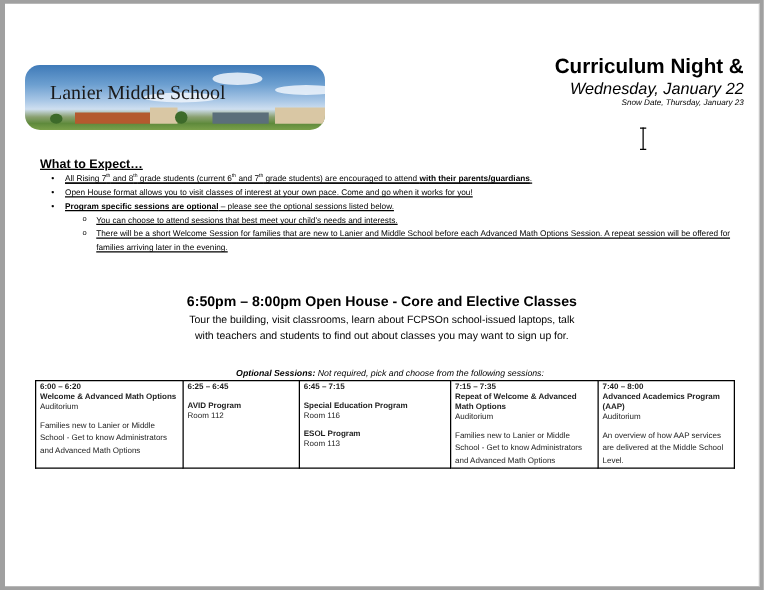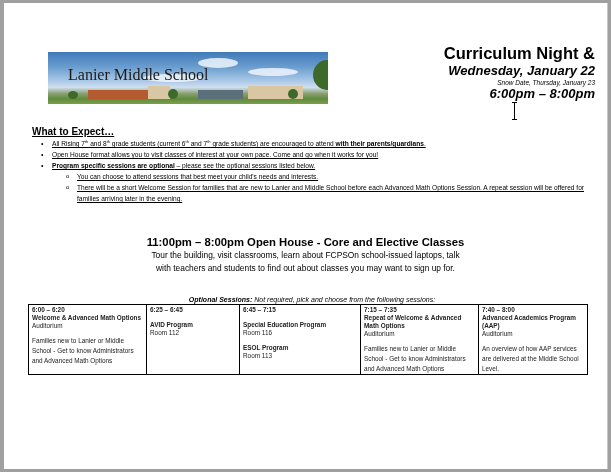--- a/index.html
+++ b/index.html
@@ -9,37 +9,38 @@
     font-family: "Liberation Sans", sans-serif;
     color: #000;
     position: relative;
   }
   .page {
     position: absolute; left: 4px; top: 3px; width: 603px; height: 466px;
     background: #ffffff;
     border-right: 1px solid #c8c8c8;
   }
   .banner {
-    position: absolute; left: 44px; top: 49px; width: 280px; height: 52px;
+    position: absolute; left: 16px; top: 49px; width: 240px; height: 52px;
     background: linear-gradient(180deg, #3f7ab8 0%, #6c9fd0 30%, #a9c7e6 55%, #cfdff0 68%, #8aa070 80%, #5f8a3c 90%, #7aa04a 100%);
     overflow: hidden;
+    border-radius: 12px;
   }
   .banner .cloud { position: absolute; background: #eef4fb; border-radius: 50%; opacity: .85; }
   .banner .bldg { position: absolute; bottom: 5px; height: 9px; background: #b45a2e; }
   .banner .bldg2 { position: absolute; bottom: 5px; height: 13px; background: #d9c7a4; }
   .banner .tree { position: absolute; background: #3d6a2a; border-radius: 50%; }
   .banner-title {
     position: absolute; left: 20px; top: 14px;
     font-family: "Liberation Serif", serif; font-size: 16px; color: #1a1a1a; white-space: nowrap;
   }
   .title-block {
     position: absolute; left: 326px; top: 40px; width: 265px; text-align: right;
   }
   .t-main { font-size: 16.5px; font-weight: bold; line-height: 21px; }
-  .t-date { font-size: 13px; font-weight: bold; font-style: italic; line-height: 14px; }
+  .t-date { font-size: 13px; font-weight: normal; font-style: italic; line-height: 14px; }
   .t-snow { font-size: 6.5px; font-style: italic; line-height: 9px; }
   .t-time { font-size: 13px; font-weight: bold; font-style: italic; line-height: 14px; }
   .cursor-ibeam {
     position: absolute; left: 510px; top: 99px; width: 1px; height: 18px; background: #000;
   }
   .cursor-ibeam::before, .cursor-ibeam::after {
     content: ""; position: absolute; left: -2px; width: 5px; height: 1px; background: #000;
   }
   .cursor-ibeam::before { top: 0; } .cursor-ibeam::after { bottom: 0; }
 
@@ -99,40 +100,39 @@
     <div class="tree" style="left:20px;bottom:5px;width:10px;height:8px;"></div>
     <div class="tree" style="left:120px;bottom:5px;width:10px;height:10px;"></div>
     <div class="tree" style="left:240px;bottom:5px;width:10px;height:10px;"></div>
     <span class="banner-title">Lanier Middle School</span>
   </div>
 
   <div class="title-block">
     <div class="t-main">Curriculum Night &amp;</div>
     <div class="t-date">Wednesday, January 22</div>
     <div class="t-snow">Snow Date, Thursday, January 23</div>
-    <div class="t-time">6:00pm – 8:00pm</div>
   </div>
   <div class="cursor-ibeam"></div>
 
   <div class="expect">
     <h3>What to Expect…</h3>
     <ul>
       <li><span class="u"><span>All Rising 7</span><sup>th</sup><span> and 8</span><sup>th</sup><span> grade students (current 6</span><sup>th</sup><span> and 7</span><sup>th</sup><span> grade students) are encouraged to attend </span><span class="b">with their parents/guardians</span></span><span>.</span></li>
       <li>Open House format allows you to visit classes of interest at your own pace. Come and go when it works for you!</li>
       <li><span class="b">Program specific sessions are optional</span><span> – please see the optional sessions listed below.</span>
         <ul>
           <li>You can choose to attend sessions that best meet your child's needs and interests.</li>
           <li>There will be a short Welcome Session for families that are new to Lanier and Middle School before each Advanced Math Options Session. A repeat session will be offered for families arriving later in the evening.</li>
         </ul>
       </li>
     </ul>
   </div>
 
   <div class="openhouse">
-    <div class="oh-title">11:00pm – 8:00pm Open House - Core and Elective Classes</div>
+    <div class="oh-title">6:50pm – 8:00pm Open House - Core and Elective Classes</div>
     <div class="oh-desc">Tour the building, visit classrooms, learn about FCPSOn school-issued laptops, talk</div>
     <div class="oh-desc">with teachers and students to find out about classes you may want to sign up for.</div>
   </div>
 
   <div class="opt-caption"><span class="b">Optional Sessions:</span><span> Not required, pick and choose from the following sessions:</span></div>
 
   <table class="sessions">
     <colgroup>
         <col style="width:118px">
         <col style="width:93px">

